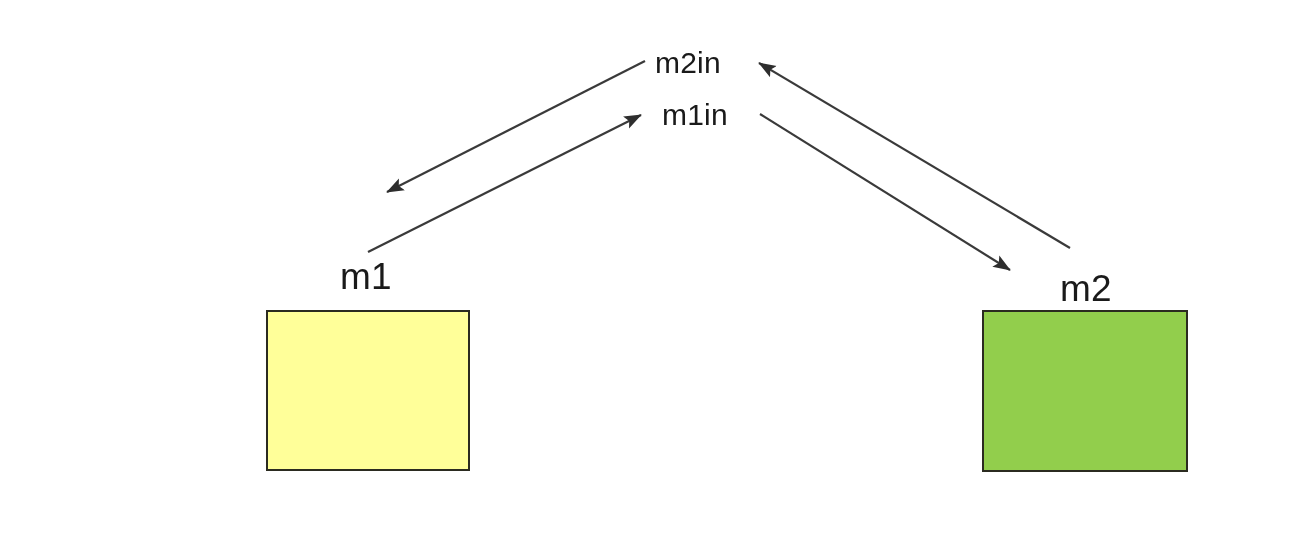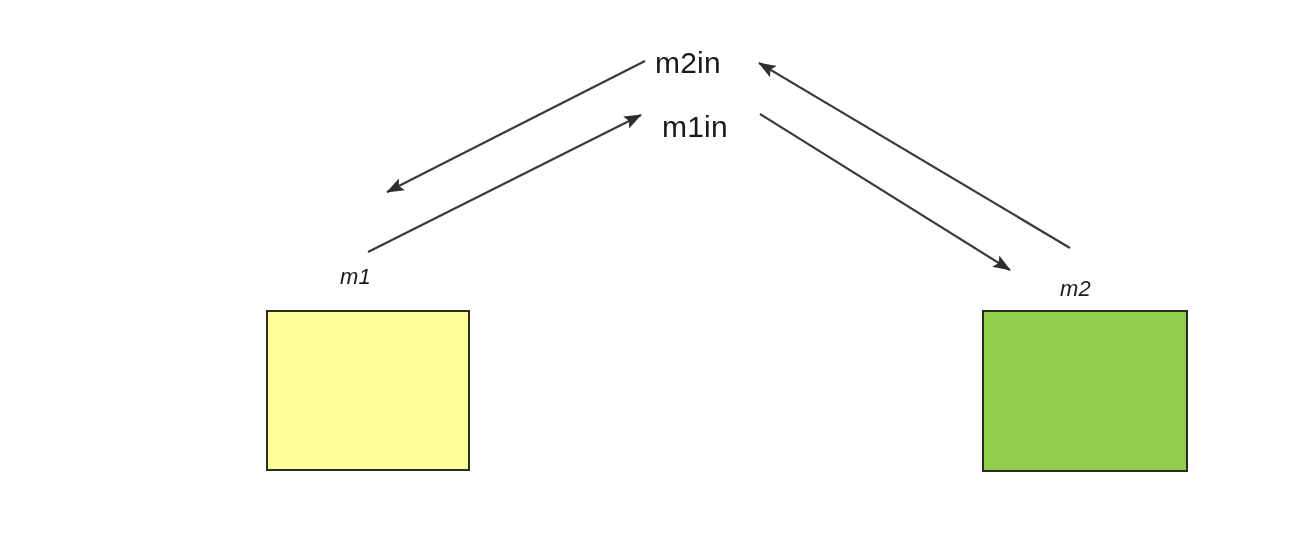--- a/index.html
+++ b/index.html
@@ -38,38 +38,37 @@
   }
   #box-m2 {
     left: 982px;
     top: 310px;
     width: 206px;
     height: 162px;
   }
   .node-label {
     position: absolute;
     color: #1a1a1a;
-    font-size: 22px;
+    font-size: 37px;
     line-height: 34px;
     white-space: nowrap;
     letter-spacing: 0.2px;
-    font-style: italic;
   }
   .port-label {
     position: absolute;
     color: #1a1a1a;
     font-size: 30px;
     line-height: 34px;
     white-space: nowrap;
     letter-spacing: 0.2px;
   }
   #label-m1 { left: 340px; top: 260px; }
   #label-m2 { left: 1060px; top: 272px; }
   #label-m2in { left: 655px; top: 46px; }
-  #label-m1in { left: 662px; top: 110px; }
+  #label-m1in { left: 662px; top: 98px; }
 </style>
 </head>
 <body style="background: rgb(255, 255, 255);">
 
 <div id="canvas" style="background: rgb(255, 255, 255);">
 
   <svg id="edges" viewBox="0 0 1305 549" xmlns="http://www.w3.org/2000/svg">
     <defs>
       <marker id="arrowhead" markerWidth="9" markerHeight="9" refX="7.6" refY="3.2" orient="auto" markerUnits="strokeWidth">
         <path d="M0,0.2 L8,3.2 L0,6.2 L1.6,3.2 Z" fill="#2e2e2e"></path>

